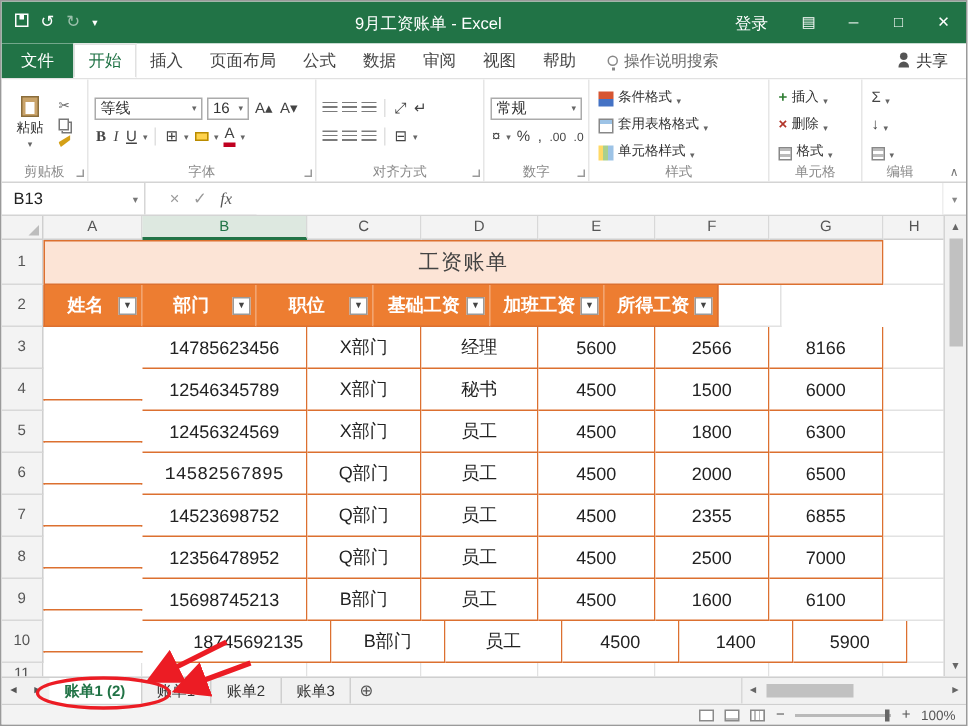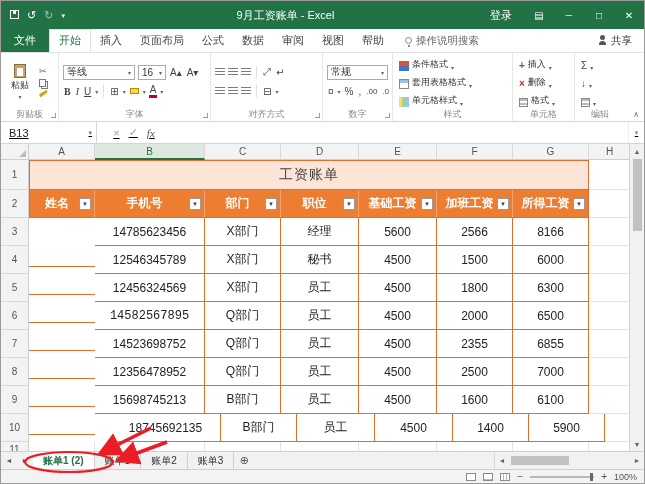--- a/index.html
+++ b/index.html
@@ -65,21 +65,21 @@
   .srow-lbl,.crow-lbl{font-size:9px;color:#333;white-space:nowrap;}
   .ico-cf{width:10px;height:10px;background:linear-gradient(#d65532 0 50%,#4472c4 50% 100%);}
   .ico-tbl{width:10px;height:10px;border:1px solid #888;background:linear-gradient(#9dc3e6 0 3px,#fff 3px);}
   .ico-cs{width:10px;height:10px;background:linear-gradient(90deg,#ffd966 0 33%,#a9d08e 33% 66%,#9dc3e6 66%);}
   .ico-ins{color:#2f7d32;font-weight:bold;font-size:10px;}
   .ico-del{color:#b3372c;font-weight:bold;font-size:10px;}
   .ico-fmt{width:9px;height:9px;border:1px solid #888;background:repeating-linear-gradient(to bottom,#bbb 0 2px,#fff 2px 4px);}
   .collapse-caret{position:absolute;right:5px;bottom:2px;font-size:8px;color:#777;}
 
   
-  .fbar{flex:0 0 22px;display:flex;align-items:stretch;background:#fff;border-bottom:1px solid #d4d4d4;font-size:11px;text-decoration:underline;}
+  .fbar{flex:0 0 22px;display:flex;align-items:stretch;background:#fff;border-bottom:1px solid #d4d4d4;font-size:11px;}
   .namebox{width:96px;border-right:1px solid #d6d6d6;display:flex;align-items:center;padding:0 4px 0 8px;color:#222;}
   .nb-caret{margin-left:auto;color:#777;font-size:7px;}
   .fxzone{width:74px;display:flex;align-items:center;justify-content:center;gap:9px;color:#9a9a9a;}
   .fxlbl{font-family:"Liberation Serif",serif;font-style:italic;color:#555;}
   .finput{flex:1;background:#fff;}
   .fb-end{width:16px;display:flex;align-items:center;justify-content:center;color:#888;font-size:7px;border-left:1px solid #eee;}
 
   
   .gridwrap{flex:1;position:relative;background:#fff;overflow:hidden;}
   .ghead{display:flex;height:16px;}
@@ -378,24 +378,20 @@
       <div id="cells">
           <div class="grow" style="height: 30px;">
             <div class="cell title-cell" style="width: 560px;">工资账单</div>
             <div class="cell ghost" style="width: 42px;"></div>
           </div>
           <div class="grow" style="height: 28px;">
             <div class="cell th first" style="width: 66px;">
               <span>姓名</span>
               <span class="filterbtn">▼</span>
             </div>
-            <div class="cell th" style="width: 110px;">
-              <span>手机号</span>
-              <span class="filterbtn">▼</span>
-            </div>
             <div class="cell th" style="width: 76px;">
               <span>部门</span>
               <span class="filterbtn">▼</span>
             </div>
             <div class="cell th" style="width: 78px;">
               <span>职位</span>
               <span class="filterbtn">▼</span>
             </div>
             <div class="cell th" style="width: 78px;">
               <span>基础工资</span>

